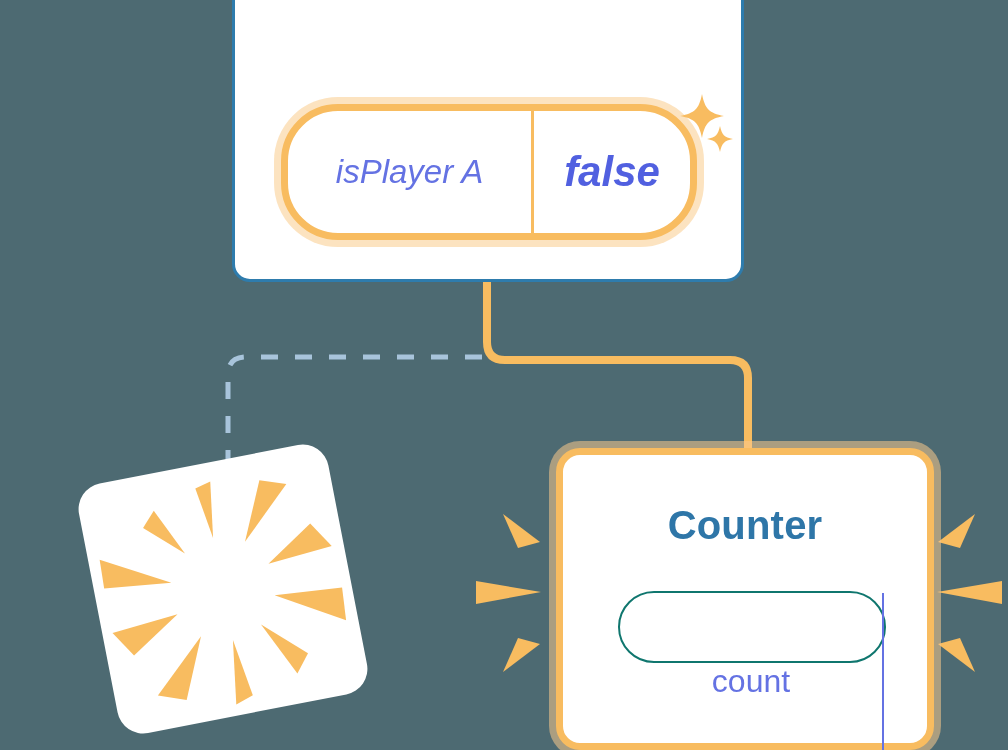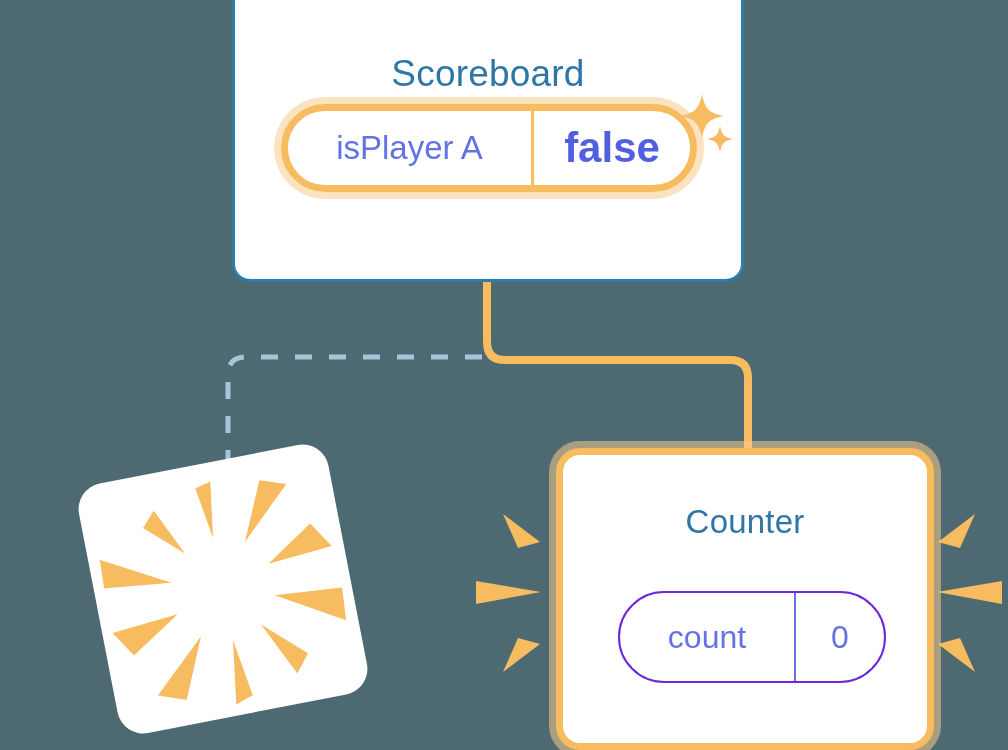--- a/index.html
+++ b/index.html
@@ -72,21 +72,21 @@
   .card-title {
     position: absolute;
     left: 0;
     width: 100%;
     text-align: center;
     color: #2e76a8;
     font-weight: 400;
     letter-spacing: 0.2px;
   }
   #scoreboard-title { top: 68px; font-size: 37px; }
-  #counter-title   { top: 48px; font-size: 33px; }
+  #counter-title   { top: 48px; font-size: 40px; font-weight: bold; }
 
   
   .pill {
     position: absolute;
     display: flex;
     align-items: stretch;
     box-sizing: border-box;
     background: #ffffff;
   }
   .pill .pill-key,
@@ -97,47 +97,49 @@
     box-sizing: border-box;
     color: #5b6ae0;
     white-space: nowrap;
   }
 
   
   #scoreboard-pill {
     left: 46px;
     top: 119px;
     width: 416px;
-    height: 88px;
+    height: 136px;
     border: 7px solid #f8bc60;
     border-radius: 57px;
     box-shadow: 0 0 0 7px rgba(250, 208, 150, 0.6);
+    font-style: italic;
   }
   #scoreboard-pill .pill-key {
     flex: 0 0 246px;
     border-right: 3px solid #f8bc60;
     font-size: 33px;
     font-weight: 400;
     color: #6472e3;
   }
   #scoreboard-pill .pill-val {
     flex: 1 1 auto;
     font-size: 42px;
     font-weight: 700;
     color: #5160e0;
   }
 
   
   #counter-pill {
     left: 55px;
     top: 136px;
     width: 268px;
-    height: 92px;
-    border: 2px solid #6d28d9;
+    height: 72px;
+    border: 2px solid #0f766e;
     border-radius: 46px;
+    flex-direction: column;
   }
   #counter-pill .pill-key {
     flex: 0 0 176px;
     border-right: 2px solid #6472e3;
     font-size: 32px;
     font-weight: 400;
     color: #6472e3;
   }
   #counter-pill .pill-val {
     flex: 1 1 auto;
@@ -162,21 +164,20 @@
 <div id="stage">
 
   <svg id="connectors" viewBox="0 0 1008 750" width="1008" height="750">
 
     <path d="M 487 280 L 487 342 Q 487 360 505 360 L 730 360 Q 748 360 748 378 L 748 452" fill="none" stroke="#f8bc60" stroke-width="8" stroke-linecap="round"></path>
 
     <path d="M 482 357 L 246 357 Q 228 357 228 375 L 228 476" fill="none" stroke="#a8c4db" stroke-width="5" stroke-linecap="butt" stroke-dasharray="17 17"></path>
   </svg>
 
   <div class="card" id="scoreboard-card">
-    <div class="card-title" id="scoreboard-title">Scoreboard</div>
 
     <div class="pill" id="scoreboard-pill">
       <div class="pill-key">isPlayer A</div>
       <div class="pill-val">false</div>
     </div>
   </div>
 
   <svg class="deco-svg" id="sparkles-scoreboard" width="80" height="80" viewBox="0 0 80 80">
     <path d="M30 6 C33 21 37 25 52 28 C37 31 33 35 30 50 C27 35 23 31 8 28 C23 25 27 21 30 6 Z" fill="#f8bc60"></path>
     <path d="M48 38 C50 47 52 49 61 51 C52 53 50 55 48 64 C46 55 44 53 35 51 C44 49 46 47 48 38 Z" fill="#f8bc60"></path>

